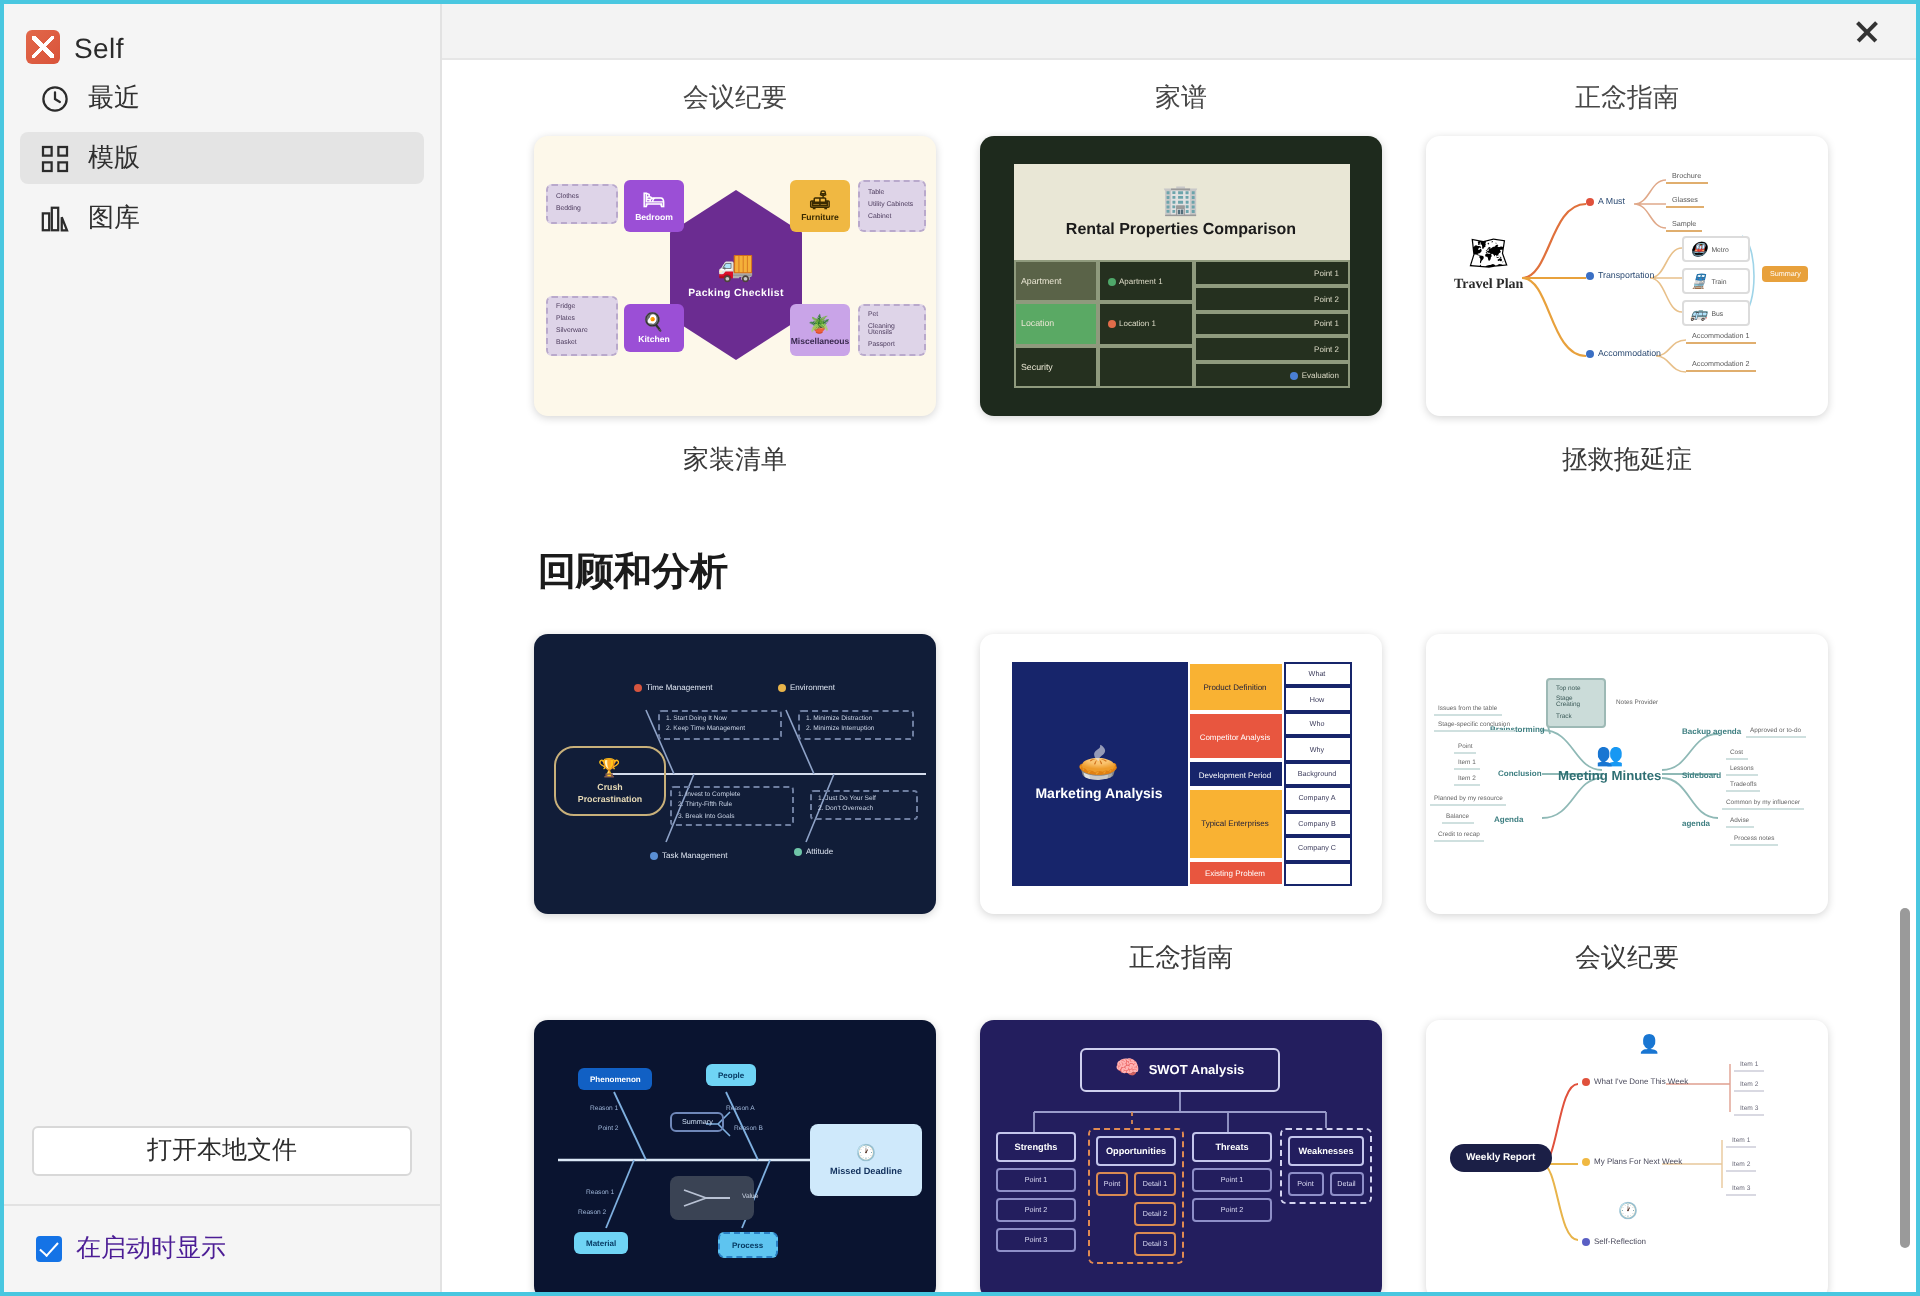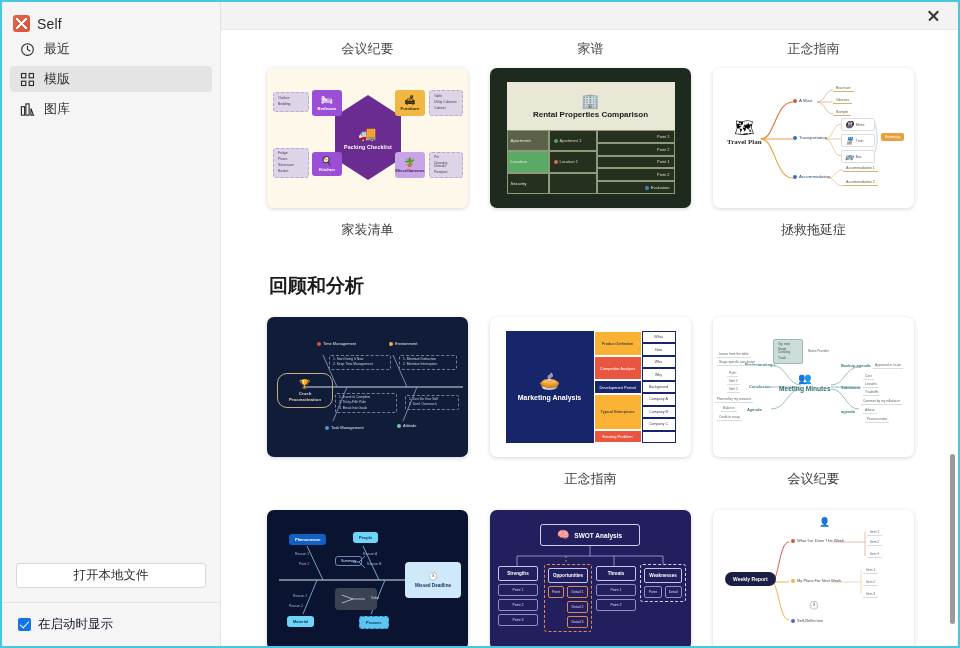--- a/index.html
+++ b/index.html
@@ -58,21 +58,21 @@
   }
   .cbx {
     width: 13px; height: 13px; border-radius: 2px; background: #1473e6;
     flex: 0 0 13px; position: relative;
   }
   .cbx:after {
     content: ""; position: absolute; left: 4px; top: 1px;
     width: 4px; height: 8px; border: solid #fff;
     border-width: 0 1.8px 1.8px 0; transform: rotate(42deg);
   }
-  .startup-label { font-size: 12.5px; color: #0f172a; }
+  .startup-label { font-size: 12.5px; color: #4c1d95; }
 
   
   #main { flex: 1 1 auto; position: relative; background: #fff; height: 100%; }
   .topbar {
     height: 28px; background: #f3f3f3; border-bottom: 1px solid #e6e6e6;
     display: flex; align-items: center; justify-content: flex-end; padding-right: 14px;
   }
   .close-btn {
     width: 22px; height: 22px; display: flex; align-items: center; justify-content: center;
     position: relative; cursor: default;

